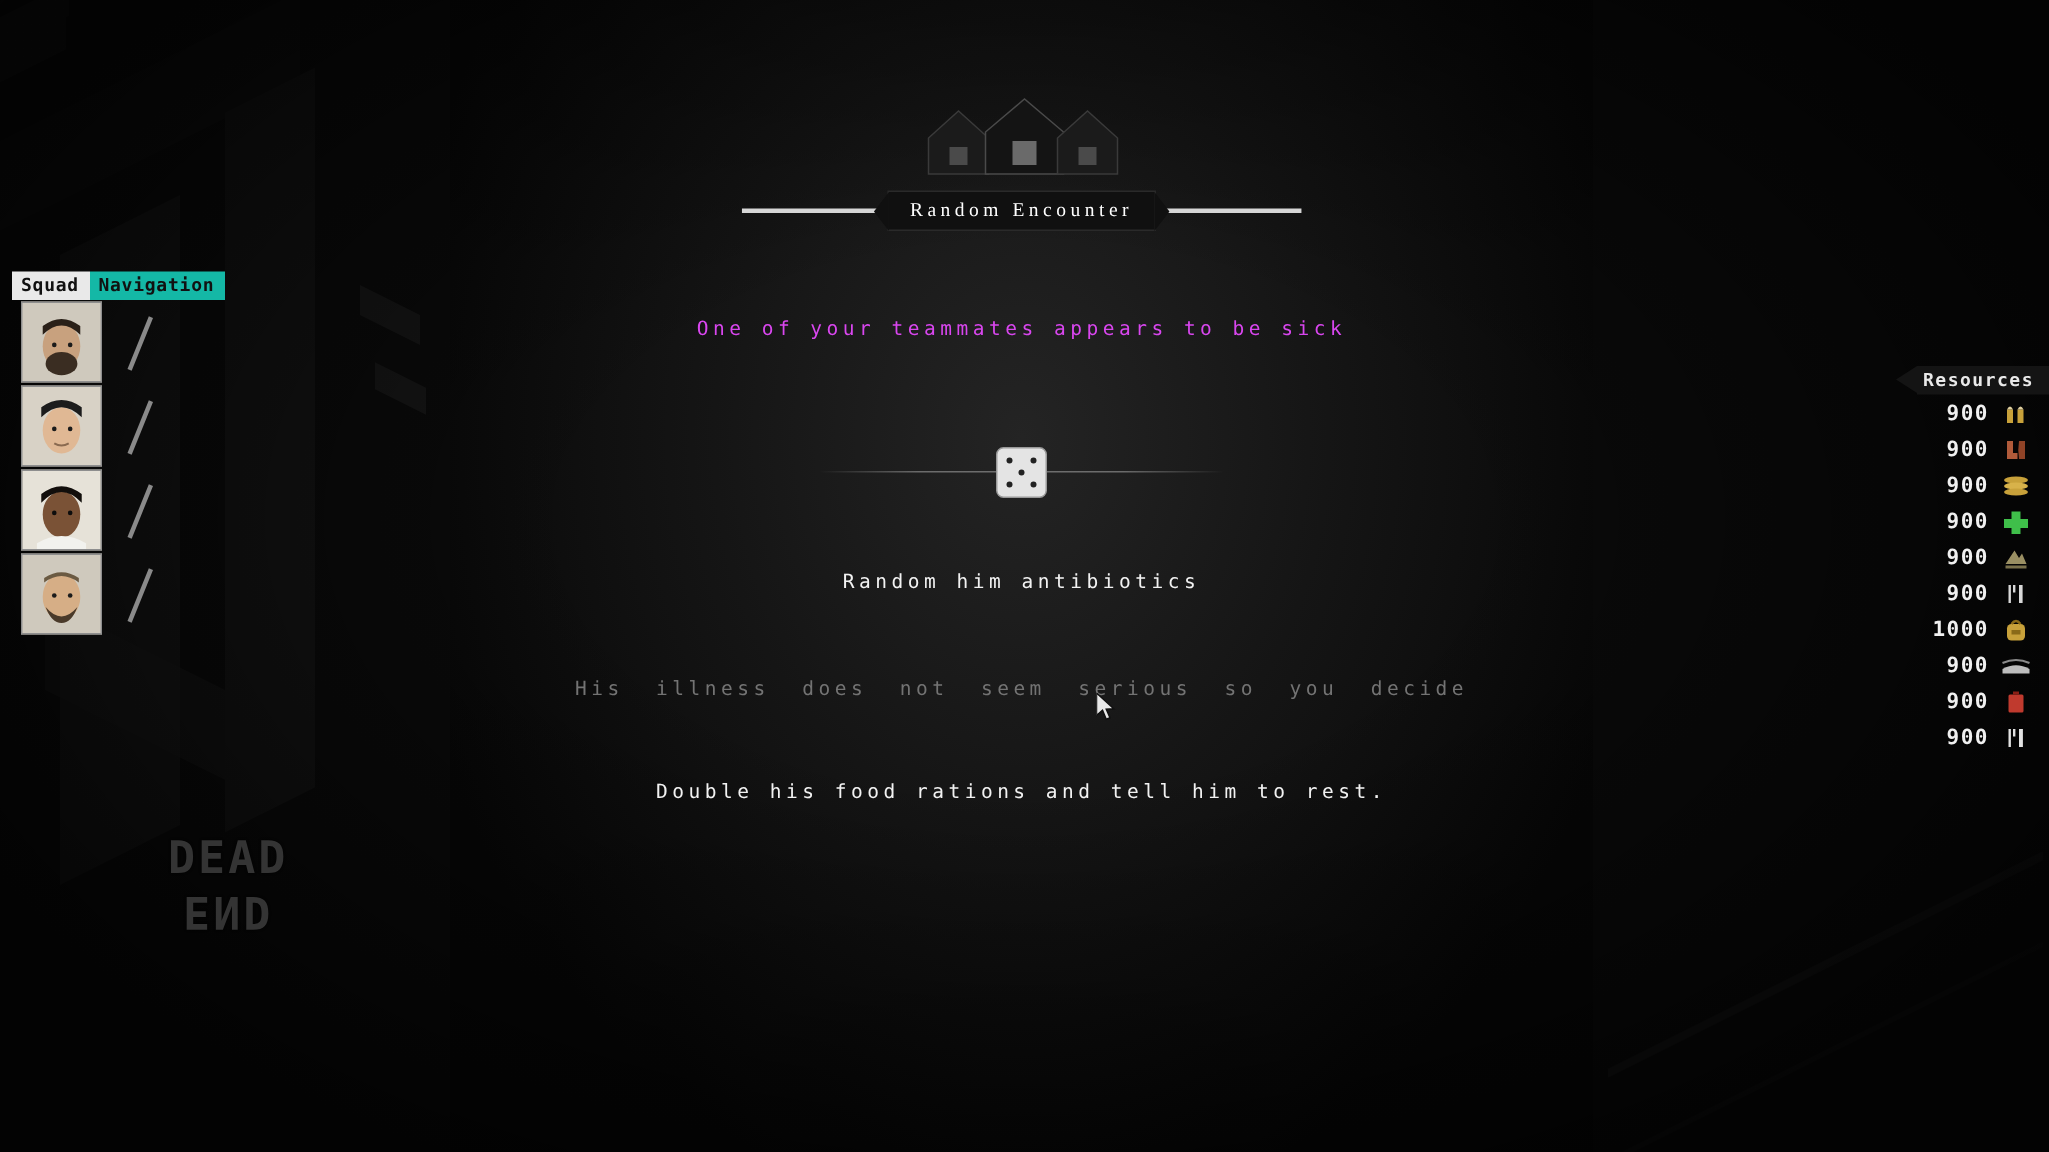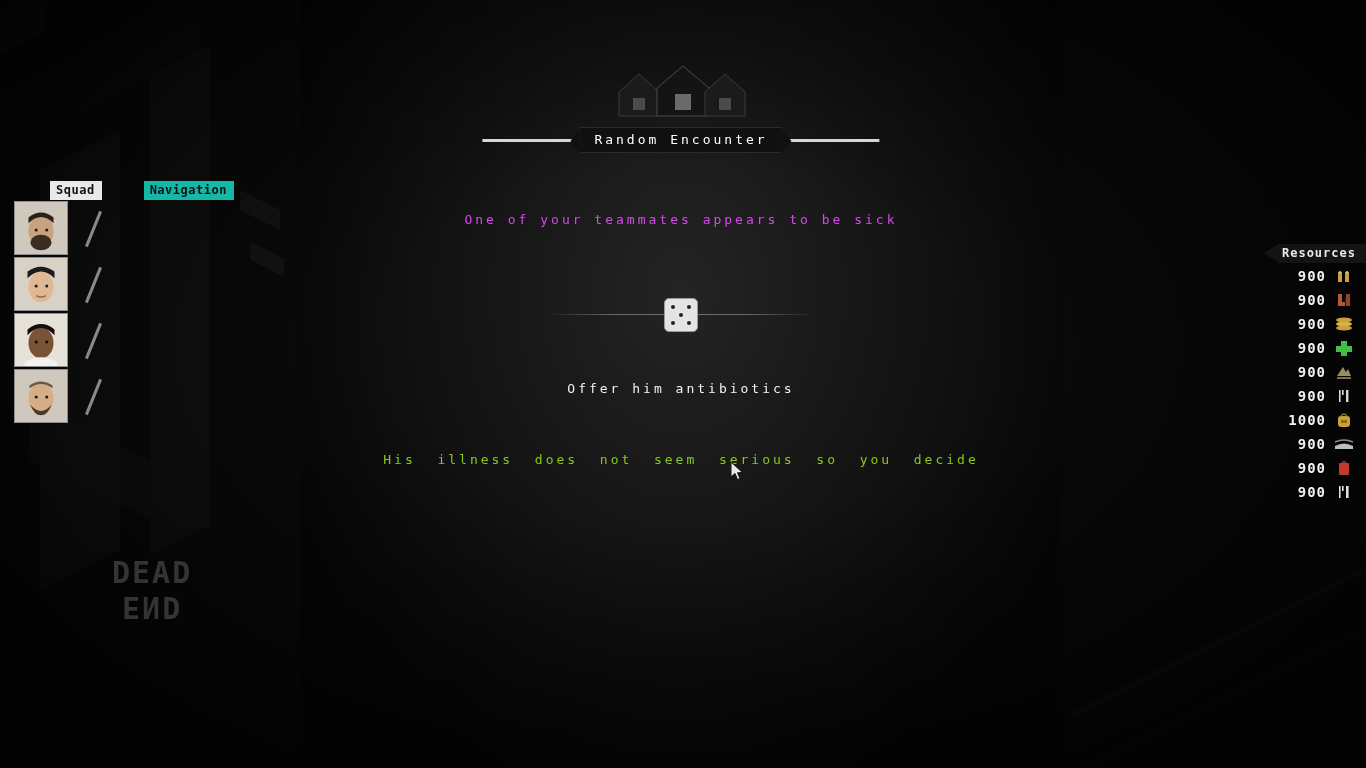--- a/index.html
+++ b/index.html
@@ -56,21 +56,20 @@
     position: absolute; left: 8px; top: 181px;
     display: flex; gap: 0px; align-items: flex-start;
     z-index: 20;
   }
   .tab {
     font-size: 12px; letter-spacing: .5px;
     padding: 2px 7px 3px 6px;
     color: #e8e8e8;
     background: transparent;
     font-weight: bold;
-    margin-left: 42px;
   }
   .tab.active {
     background: #e9e9e9; color: #111;
   }
 
   
   .portraits {
     position: absolute; left: 14px; top: 200px;
     z-index: 20;
   }
@@ -122,21 +121,21 @@
   
   .event {
     position: absolute; left: 300px; top: 0; width: 762px; height: 768px;
     z-index: 30;
   }
   .house-icon {
     position: absolute; left: 50%; top: 62px; transform: translateX(-50%);
   }
   .title-ribbon {
     position: absolute; left: 50%; top: 128px; transform: translateX(-50%);
-    display: flex; align-items: center; 
+    display: flex; align-items: center;  font-family: Liberation Serif, serif;
   }
   .ribbon-wing {
     height: 3px; width: 100px; background: #d6d6d6;
   }
   .ribbon-wing.left { margin-right: -2px; }
   .ribbon-wing.right { margin-left: -2px; }
   .ribbon-label {
     background: #101010;
     border: 0;
     color: #fff;
@@ -180,21 +179,21 @@
 
   .option {
     position: absolute; left: 0; width: 762px;
     text-align: center;
     font-size: 13px;
     letter-spacing: 3px;
     color: #f2f2f2;
     line-height: 16px;
   }
   .option.opt1 { top: 381px; }
-  .option.opt2 { top: 451px; color: #84cc16; line-height: 17px; }
+  .option.opt2 { top: 451px; color: #737373; line-height: 17px; }
   .option.opt3 { top: 521px; }
 
   
   .cursor {
     position: absolute; left: 731px; top: 462px;
     z-index: 60;
     pointer-events: none;
   }
 
   
@@ -354,24 +353,25 @@
 
     <div class="divider"></div>
     <div class="dice">
       <div class="pip" style="left:6px; top:6px;"></div>
       <div class="pip" style="left:22px; top:6px;"></div>
       <div class="pip" style="left:14px; top:14px;"></div>
       <div class="pip" style="left:6px; top:22px;"></div>
       <div class="pip" style="left:22px; top:22px;"></div>
     </div>
 
-    <div class="option opt1">Offer  him  antibiotics</div>
+    <div class="option opt1">Random  him  antibiotics</div>
     <div class="option opt2">
       <div>His&nbsp; illness&nbsp; does&nbsp; not&nbsp; seem&nbsp; serious&nbsp; so&nbsp; you&nbsp; decide</div>
     </div>
+    <div class="option opt3">Double  his  food  rations  and  tell  him  to  rest.</div>
   </div>
 
   <div class="res-header">
     <div class="wedge"></div>
     <div class="bar">Resources</div>
   </div>
 
   <div class="res-list">
 
     <div class="res-row">

